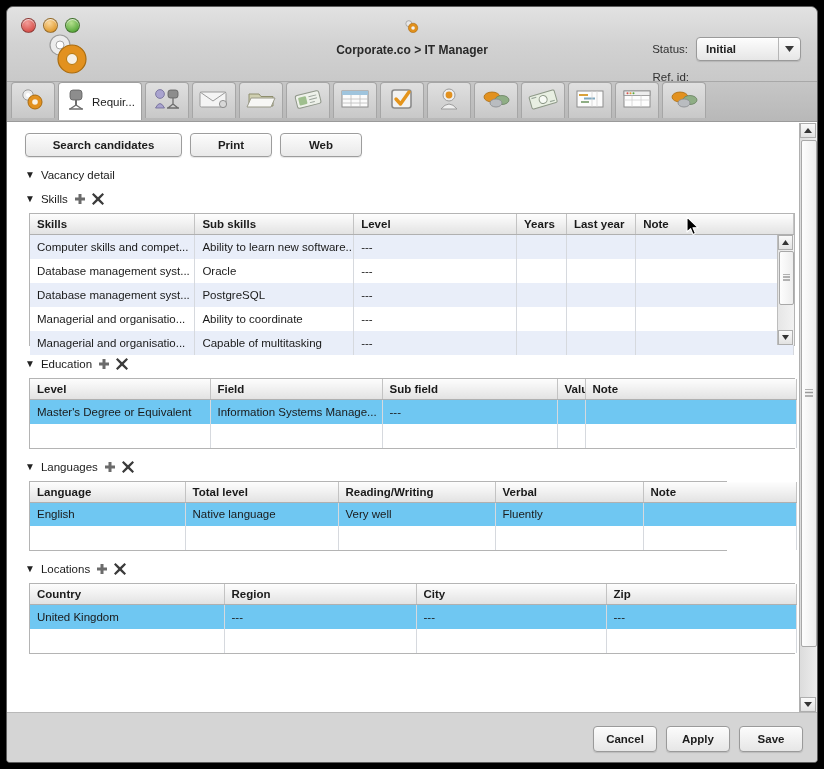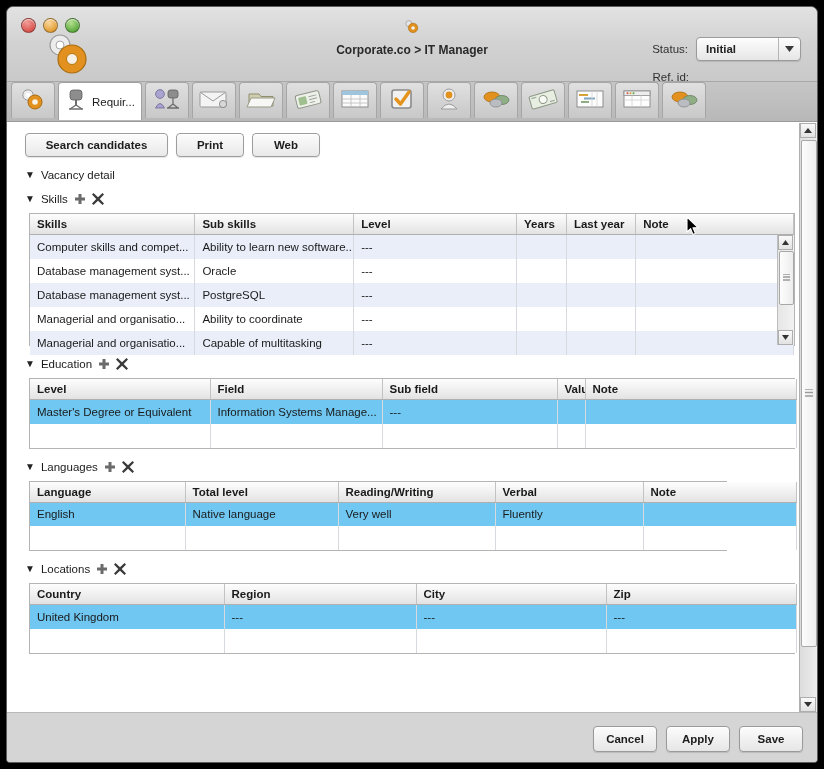--- a/index.html
+++ b/index.html
@@ -118,21 +118,21 @@
   }
   .content {
     position: absolute; left: 0; top: 0; right: 17px; bottom: 0;
     overflow: hidden;
     background: #fff;
     padding: 10px 0 0 0;
   }
 
   .btnrow { display: flex; gap: 8px; padding-left: 18px; }
   .btn {
-    height: 22px; padding: 0 8px;
+    height: 22px; padding: 0 15px;
     background: linear-gradient(to bottom, #fcfcfc, #e9e9e9);
     border: 1px solid #9d9d9d; border-radius: 4px;
     font-size: 11.5px; font-weight: bold; color: #1d1d1d;
     display: flex; align-items: center; justify-content: center;
     box-shadow: inset 0 1px 0 #fff, 0 1px 1px rgba(0,0,0,.1);
     cursor: default;
   }
 
   .sect-head {
     display: flex; align-items: center; gap: 6px;

